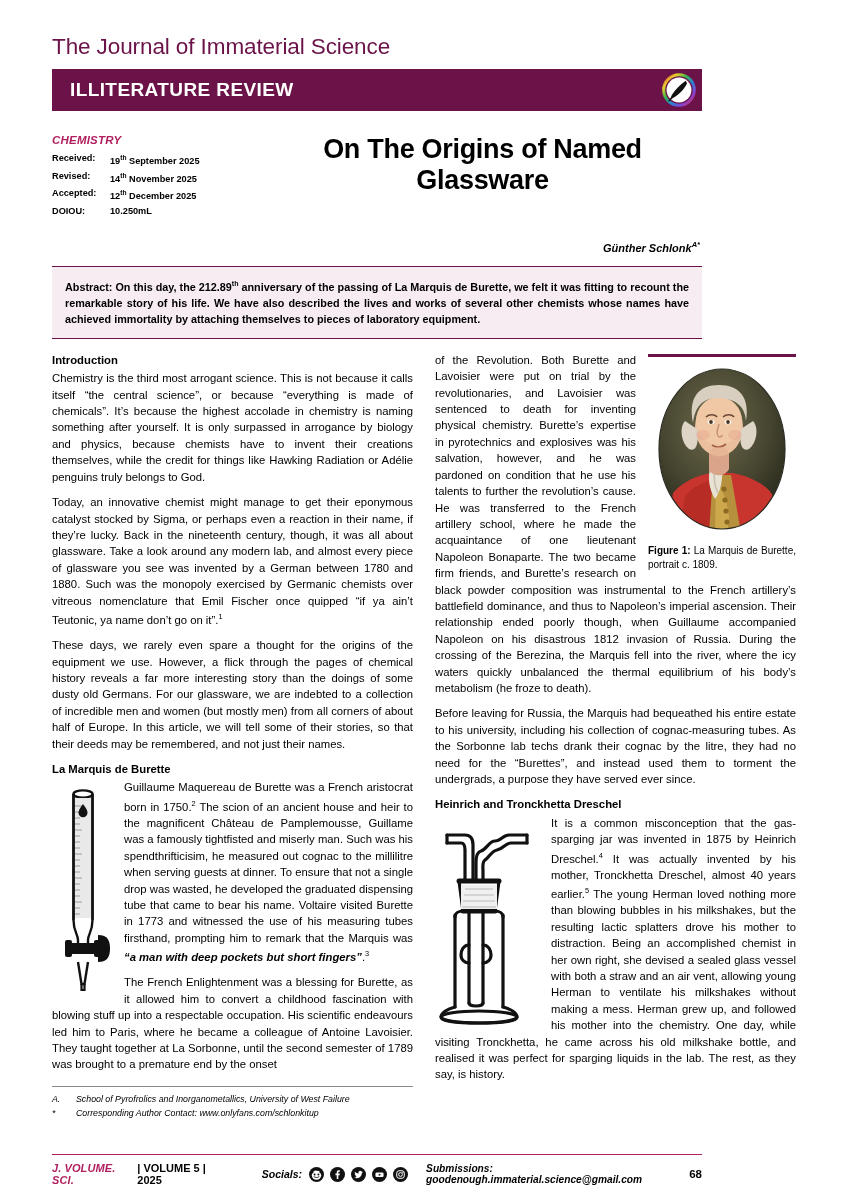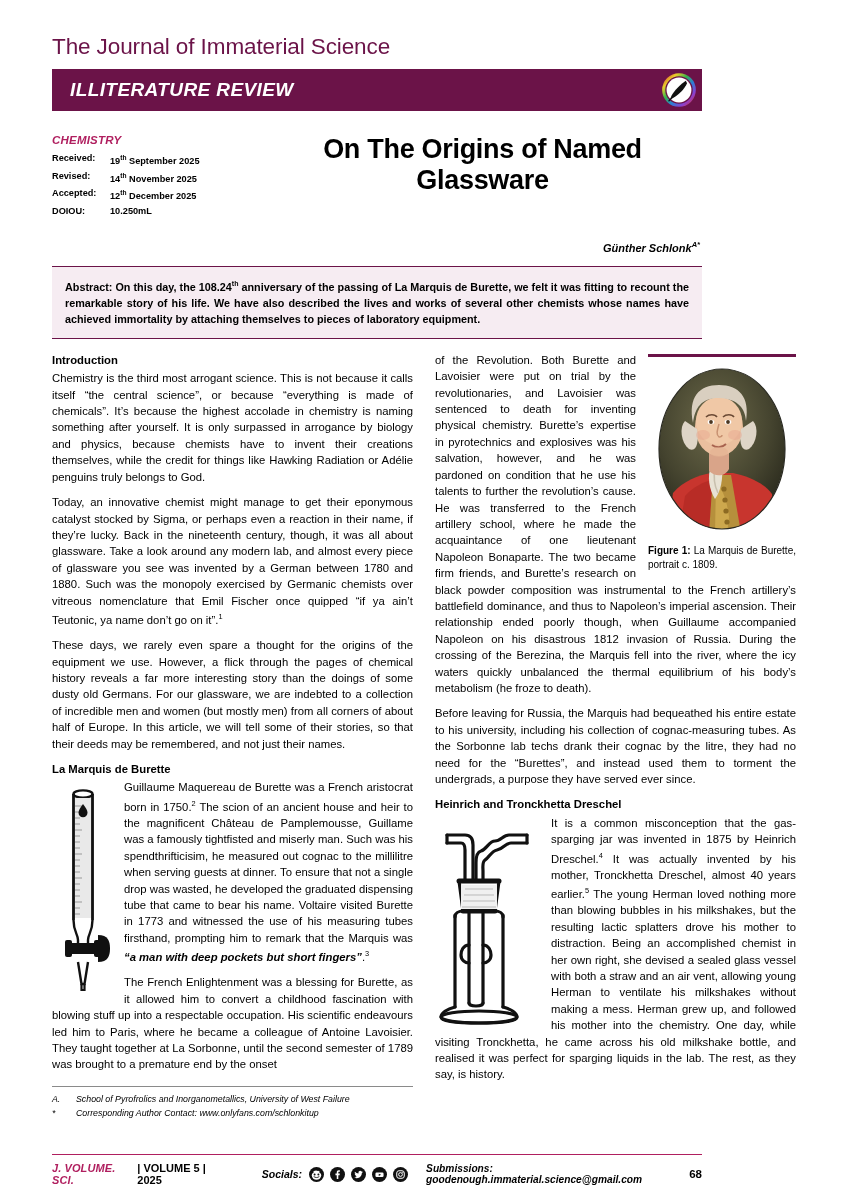--- a/index.html
+++ b/index.html
@@ -23,21 +23,21 @@
   }
   .banner {
     margin-top: 9px;
     height: 42px;
     background: #6b1348;
     display: flex; align-items: center;
     position: relative;
     padding-left: 18px;
   }
   .banner-label {
-    color: #fff; font-style: italic; font-weight: 700;
+    color: #fff; font-weight: 700;
     font-size: 19px; letter-spacing: 0.4px;
   }
   .logo {
     position: absolute; right: 6px; top: 50%; transform: translateY(-50%);
     width: 34px; height: 34px;
   }
 
   
   .title-row { display: flex; margin-top: 21px; }
   .meta { width: 205px; flex: 0 0 205px; padding-top: 2px; }
@@ -184,21 +184,21 @@
         <span class="meta-v">10.250mL</span>
       </div>
     </div>
     <div class="title-block">
       <div class="article-title">On The Origins of Named Glassware</div>
       <div class="author"><span>Günther Schlonk</span><sup>A*</sup></div>
     </div>
   </div>
 
   <div class="abstract">
-    <b>Abstract:</b><span> On this day, the 108.24</span><sup>th</sup><span> anniversary of the passing of La Marquis de Burette, we felt it was fitting to recount the remarkable story of his life. We have also described the lives and works of several other chemists whose names have achieved immortality by attaching themselves to pieces of laboratory equipment.</span>
+    <b>Abstract:</b><span> On this day, the 212.89</span><sup>th</sup><span> anniversary of the passing of La Marquis de Burette, we felt it was fitting to recount the remarkable story of his life. We have also described the lives and works of several other chemists whose names have achieved immortality by attaching themselves to pieces of laboratory equipment.</span>
   </div>
 
   <div class="columns">
 
     <div class="col">
       <div class="sec">Introduction</div>
       <p>Chemistry is the third most arrogant science. This is not because it calls itself “the central science”, or because “everything is made of chemicals”. It’s because the highest accolade in chemistry is naming something after yourself. It is only surpassed in arrogance by biology and physics, because chemists have to invent their creations themselves, while the credit for things like Hawking Radiation or Adélie penguins truly belongs to God.</p>
       <p><span>Today, an innovative chemist might manage to get their eponymous catalyst stocked by Sigma, or perhaps even a reaction in their name, if they’re lucky. Back in the nineteenth century, though, it was all about glassware. Take a look around any modern lab, and almost every piece of glassware you see was invented by a German between 1780 and 1880. Such was the monopoly exercised by Germanic chemists over vitreous nomenclature that Emil Fischer once quipped “if ya ain’t Teutonic, ya name don’t go on it”.</span><sup>1</sup></p>
       <p>These days, we rarely even spare a thought for the origins of the equipment we use. However, a flick through the pages of chemical history reveals a far more interesting story than the doings of some dusty old Germans. For our glassware, we are indebted to a collection of incredible men and women (but mostly men) from all corners of about half of Europe. In this article, we will tell some of their stories, so that their deeds may be remembered, and not just their names.</p>
       <div class="sec">La Marquis de Burette</div>

